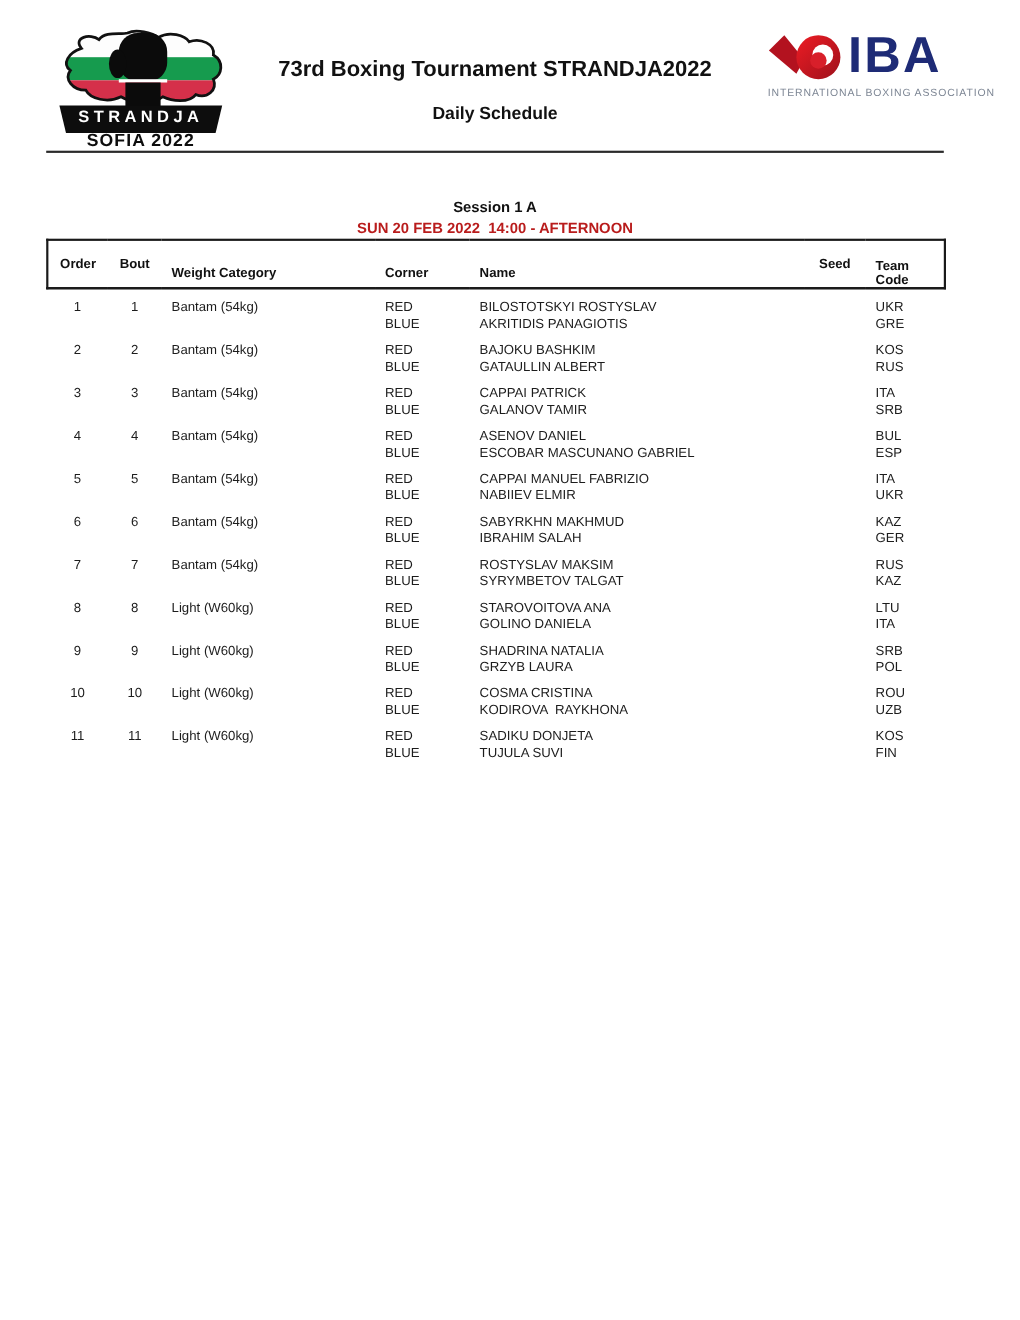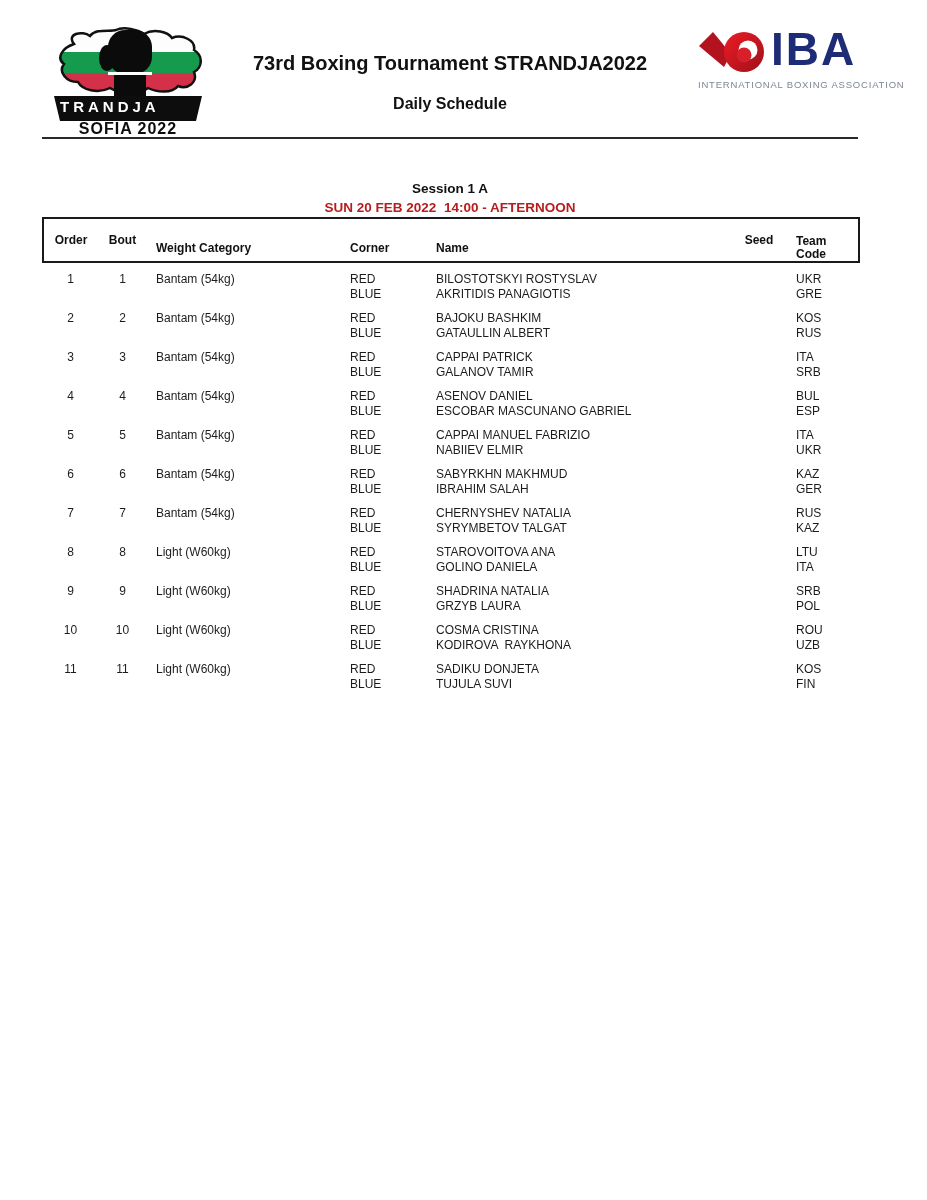--- a/index.html
+++ b/index.html
@@ -9,21 +9,21 @@
     font-family: "Liberation Sans", "DejaVu Sans", sans-serif;
     color: #1c1c1c;
     position: relative;
   }
   .page { position: absolute; left: 0; top: 0; width: 927px; height: 1200px; background: #fff; }
 
   
   .strandja-logo { position: absolute; left: 46px; top: 26px; width: 164px; height: 116px; }
   .strandja-logo svg { display: block; }
   .banner-text {
-    position: absolute; left: 0; top: 72px; width: 164px; text-align: left;
+    position: absolute; left: 0; top: 72px; width: 164px; text-align: center;
     color: #ffffff; font-weight: bold; font-size: 15px; letter-spacing: 4px;
   }
   .sofia-text {
     position: absolute; left: 0; top: 94px; width: 164px; text-align: center;
     color: #0d0d0d; font-weight: bold; font-size: 16px; letter-spacing: 1px;
   }
 
   .title-block { position: absolute; left: 42px; top: 0; width: 816px; text-align: center; }
   .main-title { position: absolute; left: 0; top: 52px; width: 100%; font-size: 20px; font-weight: bold; color: #111; }
   .sub-title  { position: absolute; left: 0; top: 95px; width: 100%; font-size: 16px; font-weight: bold; color: #111; }
@@ -340,21 +340,21 @@
             <div>7</div>
           </td>
     <td class="lpad">
             <div>Bantam (54kg)</div>
           </td>
     <td class="lpad">
       <div>RED</div>
       <div>BLUE</div>
     </td>
     <td class="lpad">
-      <div>CHERNYSHEV NATALIA</div>
+      <div>ROSTYSLAV MAKSIM</div>
       <div>SYRYMBETOV TALGAT</div>
     </td>
     <td class="center">
       <div></div>
       <div></div>
     </td>
     <td class="lpad">
       <div>RUS</div>
       <div>KAZ</div>
     </td>

